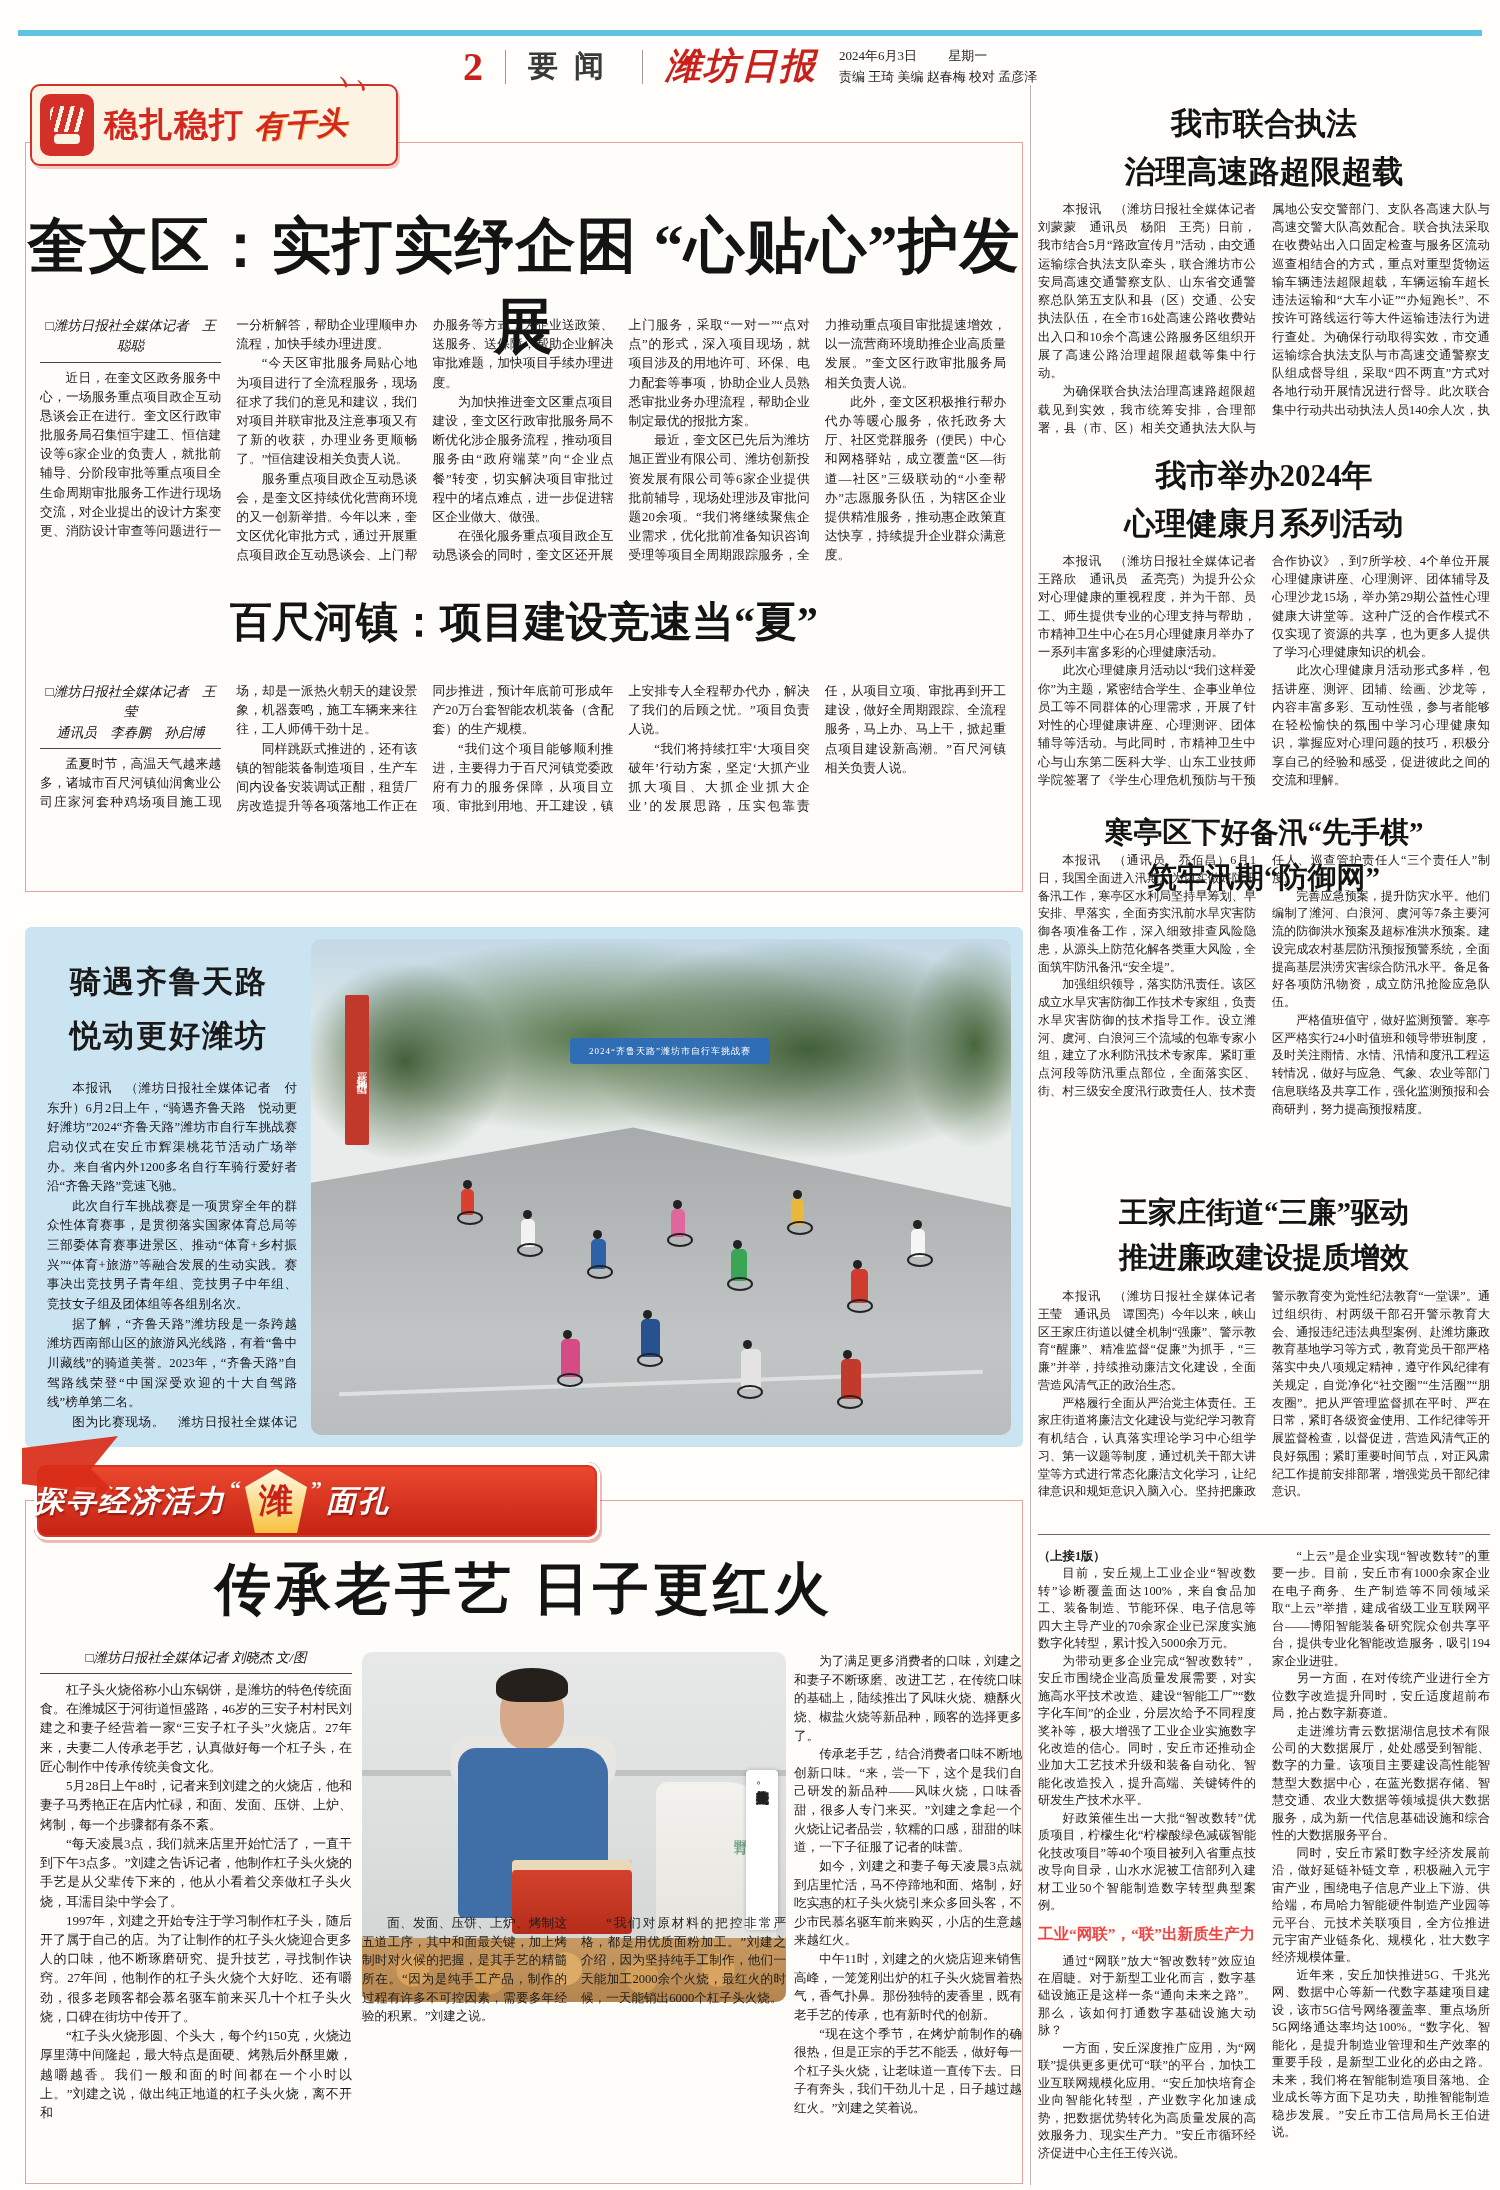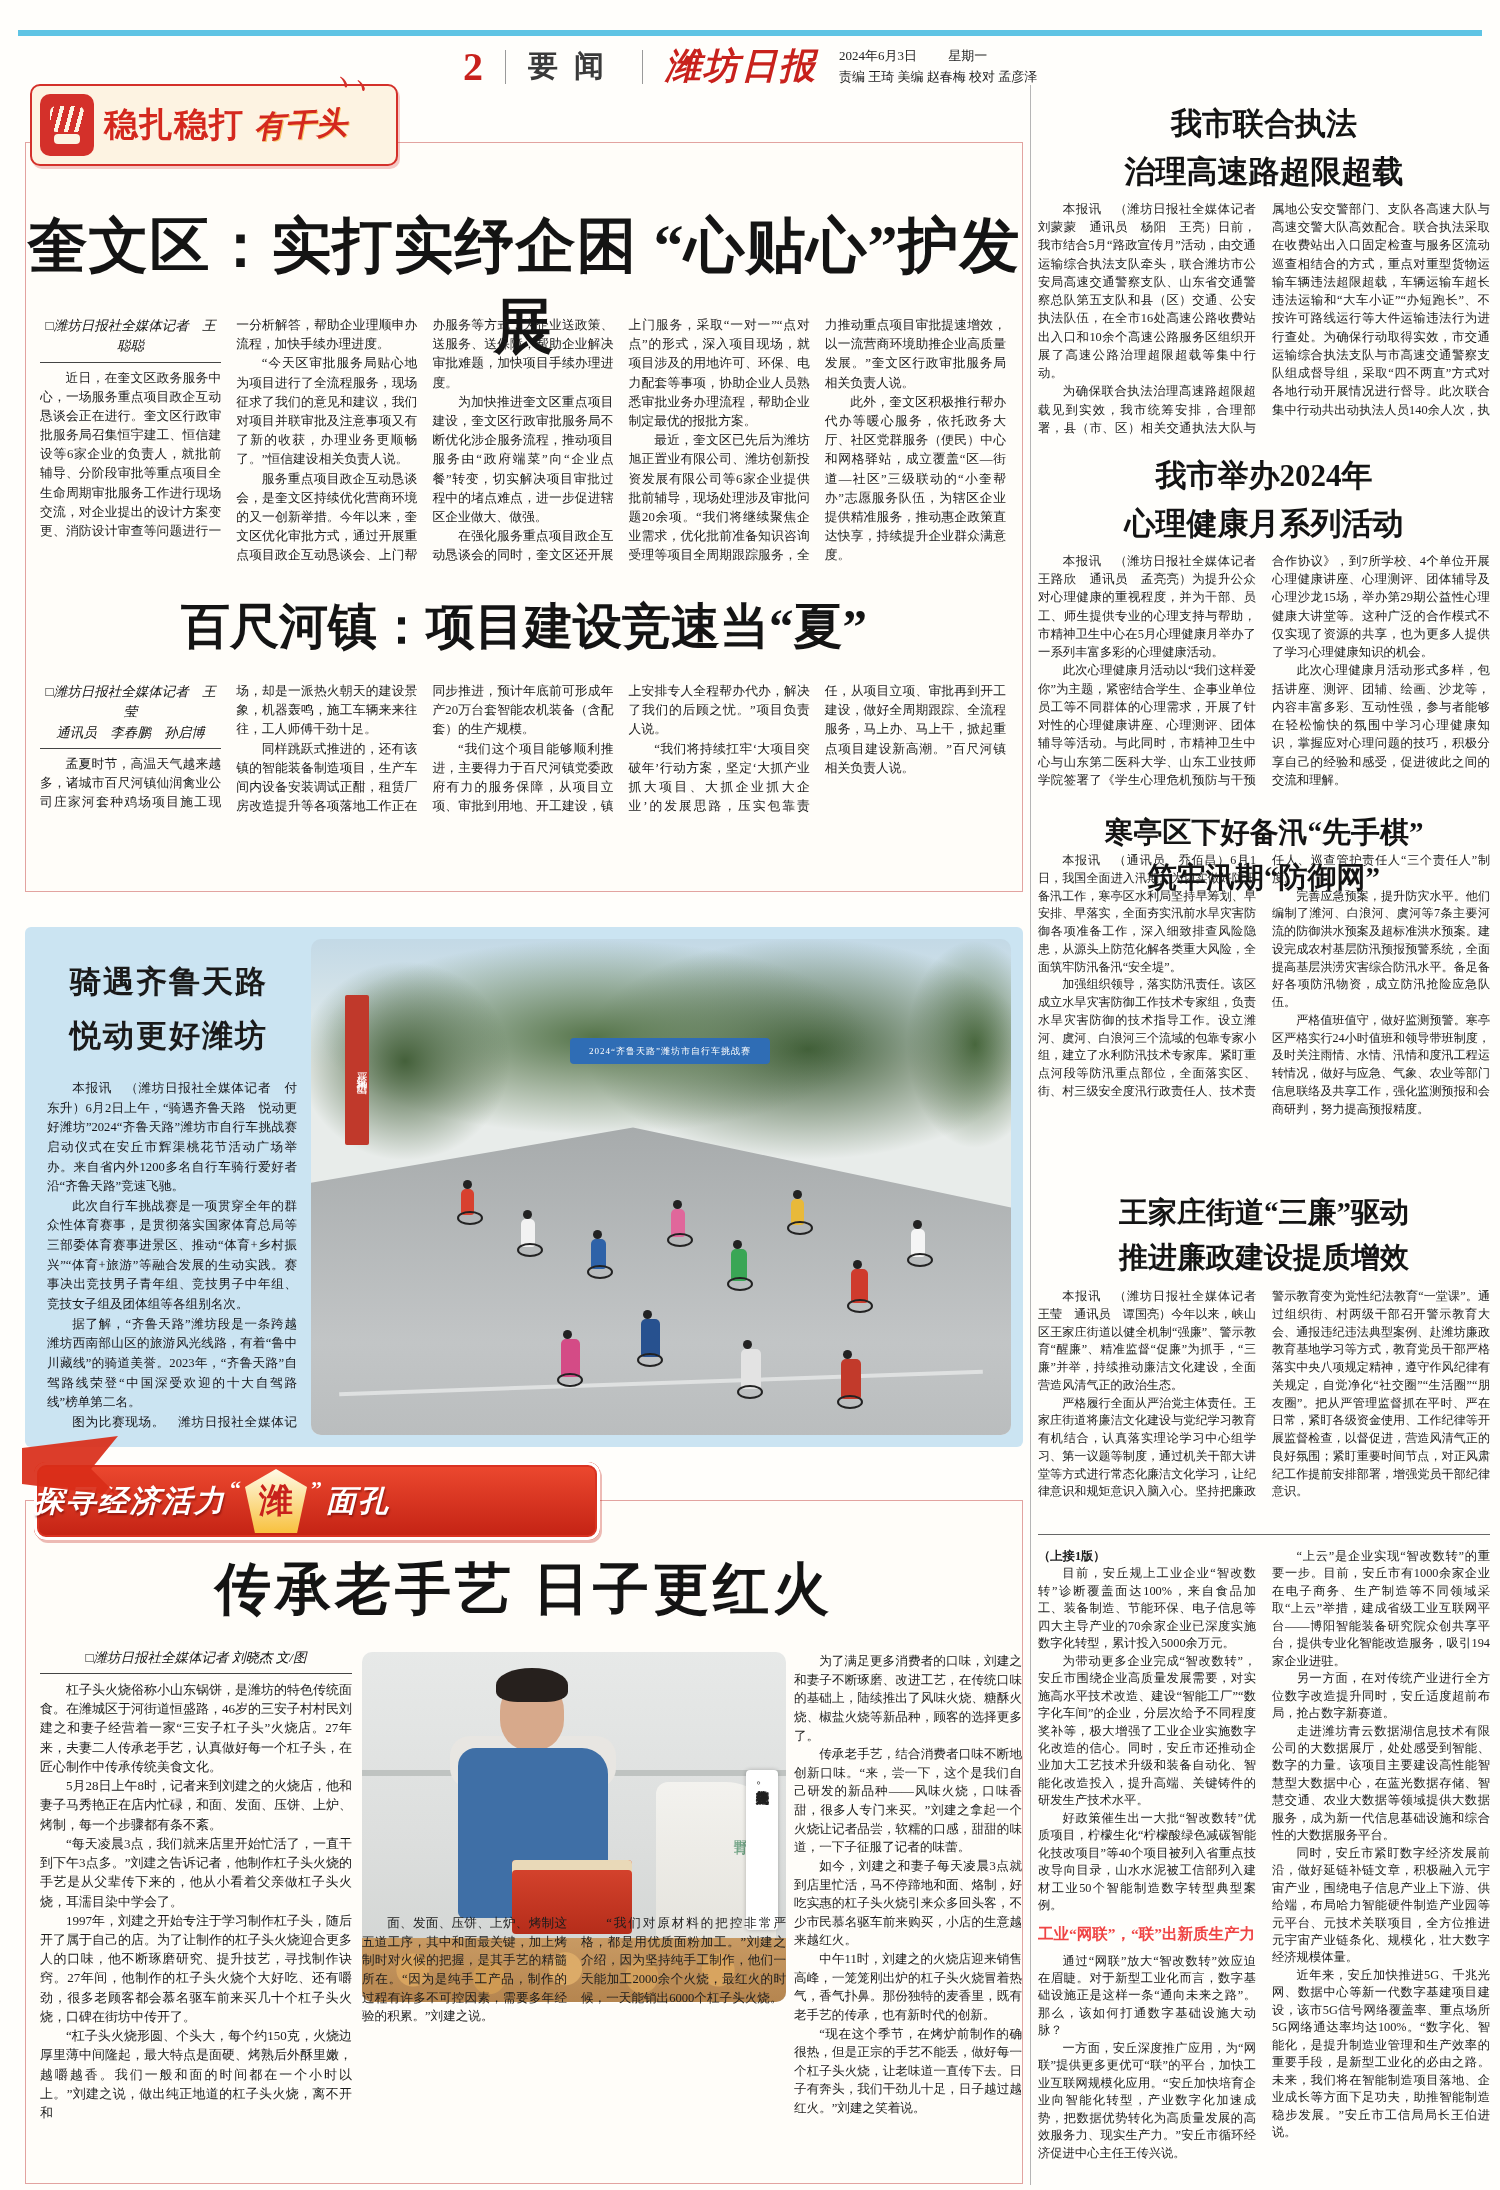--- a/index.html
+++ b/index.html
@@ -26,21 +26,21 @@
   .fist::before { content:""; position:absolute; left:10px; top:12px; width:34px; height:26px; background:
      repeating-linear-gradient(105deg,#fdf3e2 0 4px,#d4302a 4px 10px); border-radius:6px; }
   .fist::after { content:""; position:absolute; left:14px; top:40px; width:26px; height:10px; background:#fdf3e2; border-radius:4px; }
   .bannerA .t1 { color:#d4281e; font-size:34px; font-weight:bold; letter-spacing:1px; }
   .bannerA .t2 { color:#d4281e; font-size:31px; font-weight:bold; font-style:italic; transform:rotate(-3deg); text-shadow:1px 1px 0 #f6c76a; }
   .spark { position:absolute; right:26px; top:-14px; color:#d4302a; font-size:18px; font-weight:bold; transform:rotate(12deg); }
 
   
   .headline-xl { position:absolute; text-align:center; font-weight:bold; color:#141414; font-family:"Liberation Serif",serif; }
   .hl-k { left:25px; top:206px; width:998px; font-size:60px; letter-spacing:1px; }
-  .hl-b { left:25px; top:594px; width:998px; font-size:49px; }
+  .hl-b { left:25px; top:594px; width:998px; font-size:42px; }
   .hl-hand { left:25px; top:1552px; width:998px; font-size:56px; letter-spacing:4px; }
 
   
   .bodycols { position:absolute; column-gap:15px; font-size:12.8px; line-height:1.5; color:#1c1c1c; overflow:hidden; text-align:justify; }
   .bodycols p, .colblock p { text-indent:2em; margin:0; }
   .byline { text-indent:0 !important; text-align:center; font-style:italic; font-size:13.5px; border-bottom:1px solid #444; padding-bottom:5px; margin-bottom:6px !important; color:#111; }
   .cols5 { left:40px; width:966px; column-count:5; }
   .k-body { top:316px; height:274px; }
   .b-body { top:682px; height:202px; }
 

